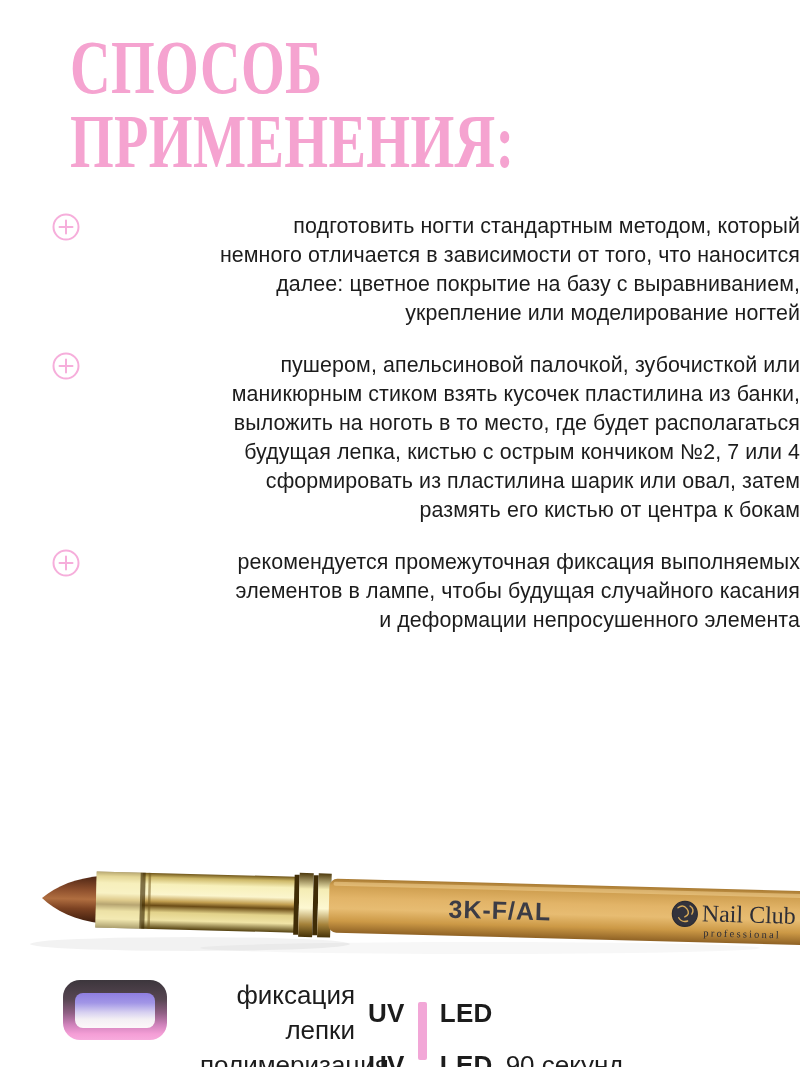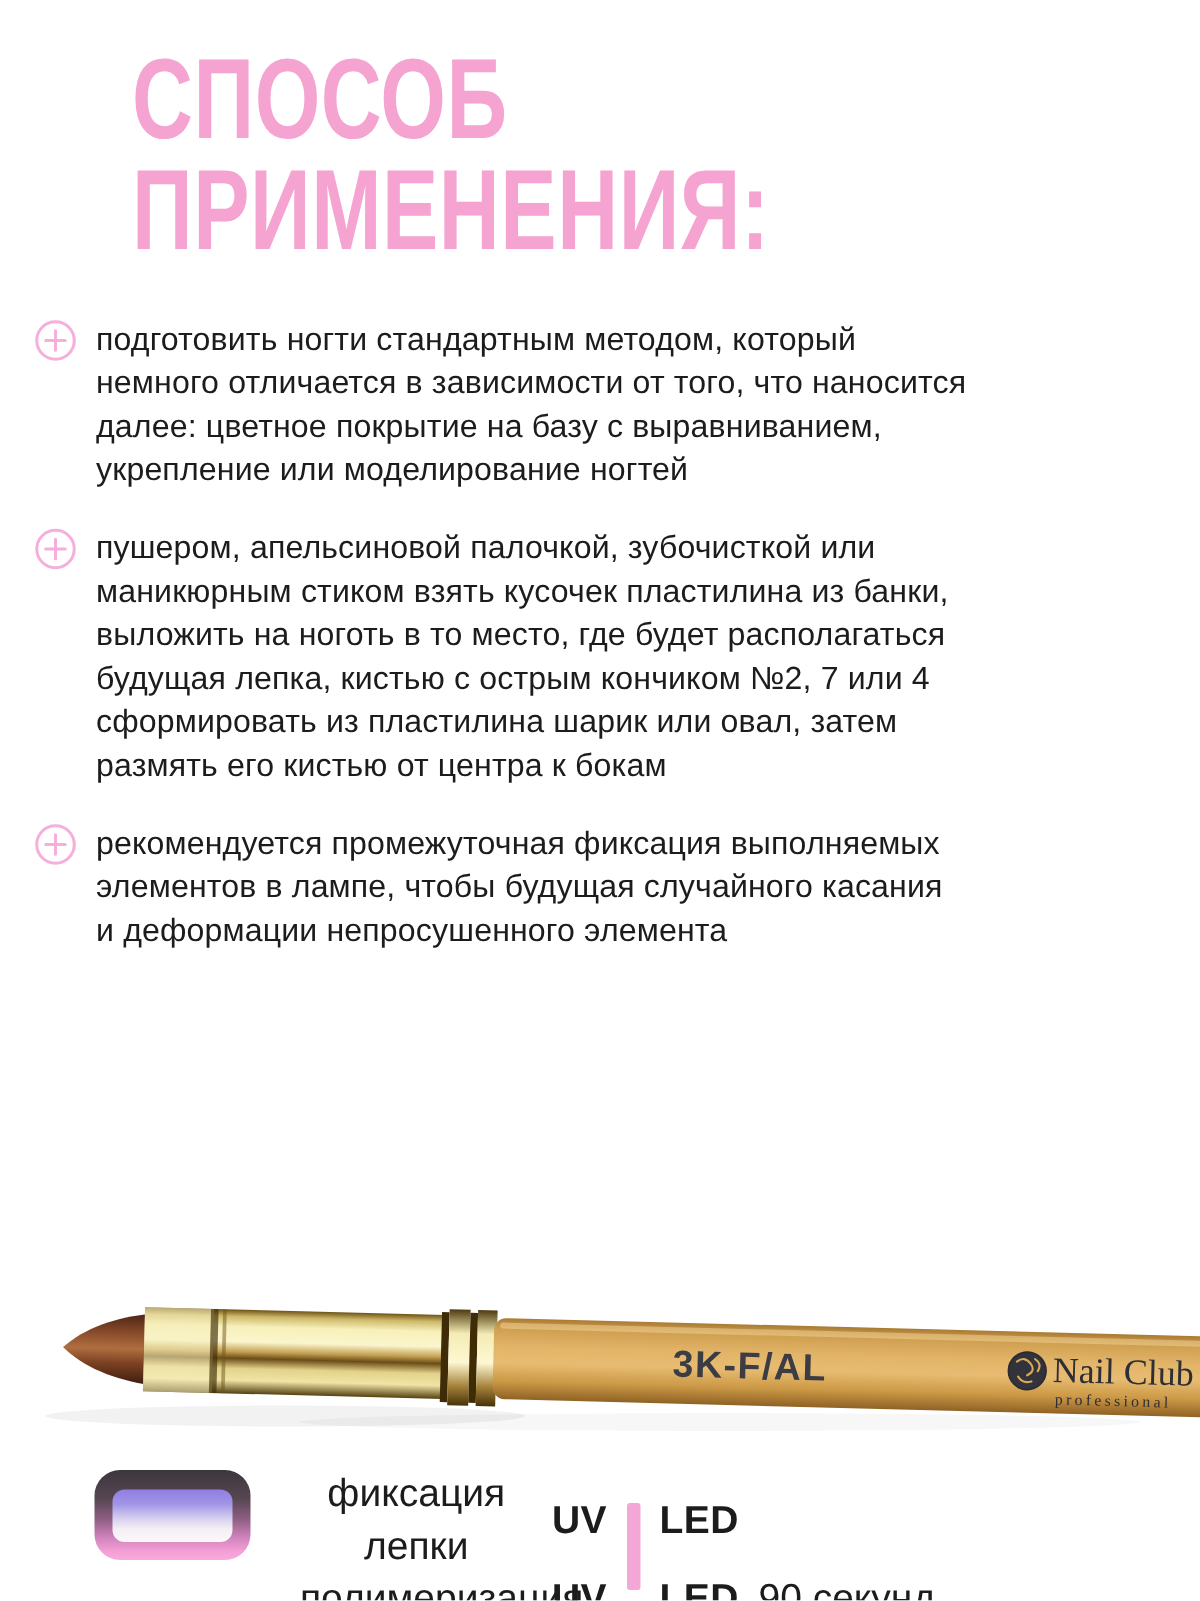--- a/index.html
+++ b/index.html
@@ -5,28 +5,28 @@
   html,body{margin:0;padding:0;}
   .page{
     position:relative;
     width:800px;height:1067px;
     background:#ffffff;
     overflow:hidden;
     font-family:"Liberation Sans",sans-serif;
     color:#1c1c1c;
   }
   
-  .title{position:absolute;left:88px;top:30px;}
+  .title{position:absolute;left:70px;top:30px;font-family:Liberation Serif, serif;}
   .title-line{
     font-size:76px;font-weight:700;line-height:74px;
     color:#F5A3D0;letter-spacing:.5px;white-space:nowrap;
     transform:scaleX(.74);transform-origin:0 50%;
   }
   
-  .steps{position:absolute;left:23px;top:212px;width:748px;}
+  .steps{position:absolute;left:52px;top:212px;width:748px;text-align:right;}
   .step{display:flex;align-items:flex-start;margin-bottom:23px;}
   .plus-icon{flex:none;width:28px;height:28px;margin:1px 13px 0 0;}
   .step-text{
     flex:1;font-size:21.4px;line-height:29px;letter-spacing:.1px;
     color:#1c1c1c;white-space:pre-line;
   }
   
   .brush{position:absolute;left:0;top:858px;width:800px;height:110px;}
   
   .swatch{
@@ -40,21 +40,21 @@
     background:linear-gradient(180deg,#8f7ee2 0%,#a195e6 28%,#d6cff0 55%,#f3eff4 75%,#fdf8fa 100%);
   }
   .curing{
     position:absolute;left:165px;top:978px;
     display:grid;
     grid-template-columns:190px auto 9px auto auto;
     column-gap:13px;row-gap:0;
     align-items:center;
     font-size:26px;line-height:35px;color:#1c1c1c;
   }
-  .curing .label{grid-column:1;text-align:center;margin-left:35px;}
+  .curing .label{grid-column:1;text-align:right;margin-left:35px;}
   .curing .uv{grid-column:2;font-weight:700;letter-spacing:.3px;}
   .curing .bar{
     grid-column:3;grid-row:1 / span 2;
     width:9px;height:58px;background:#F2A7D7;border-radius:2px;align-self:center;
   }
   .curing .led{grid-column:4;font-weight:700;letter-spacing:.3px;}
   .curing .time{grid-column:5;}
   .r1{grid-row:1;} .r2{grid-row:2;}
 </style>
 </head>

